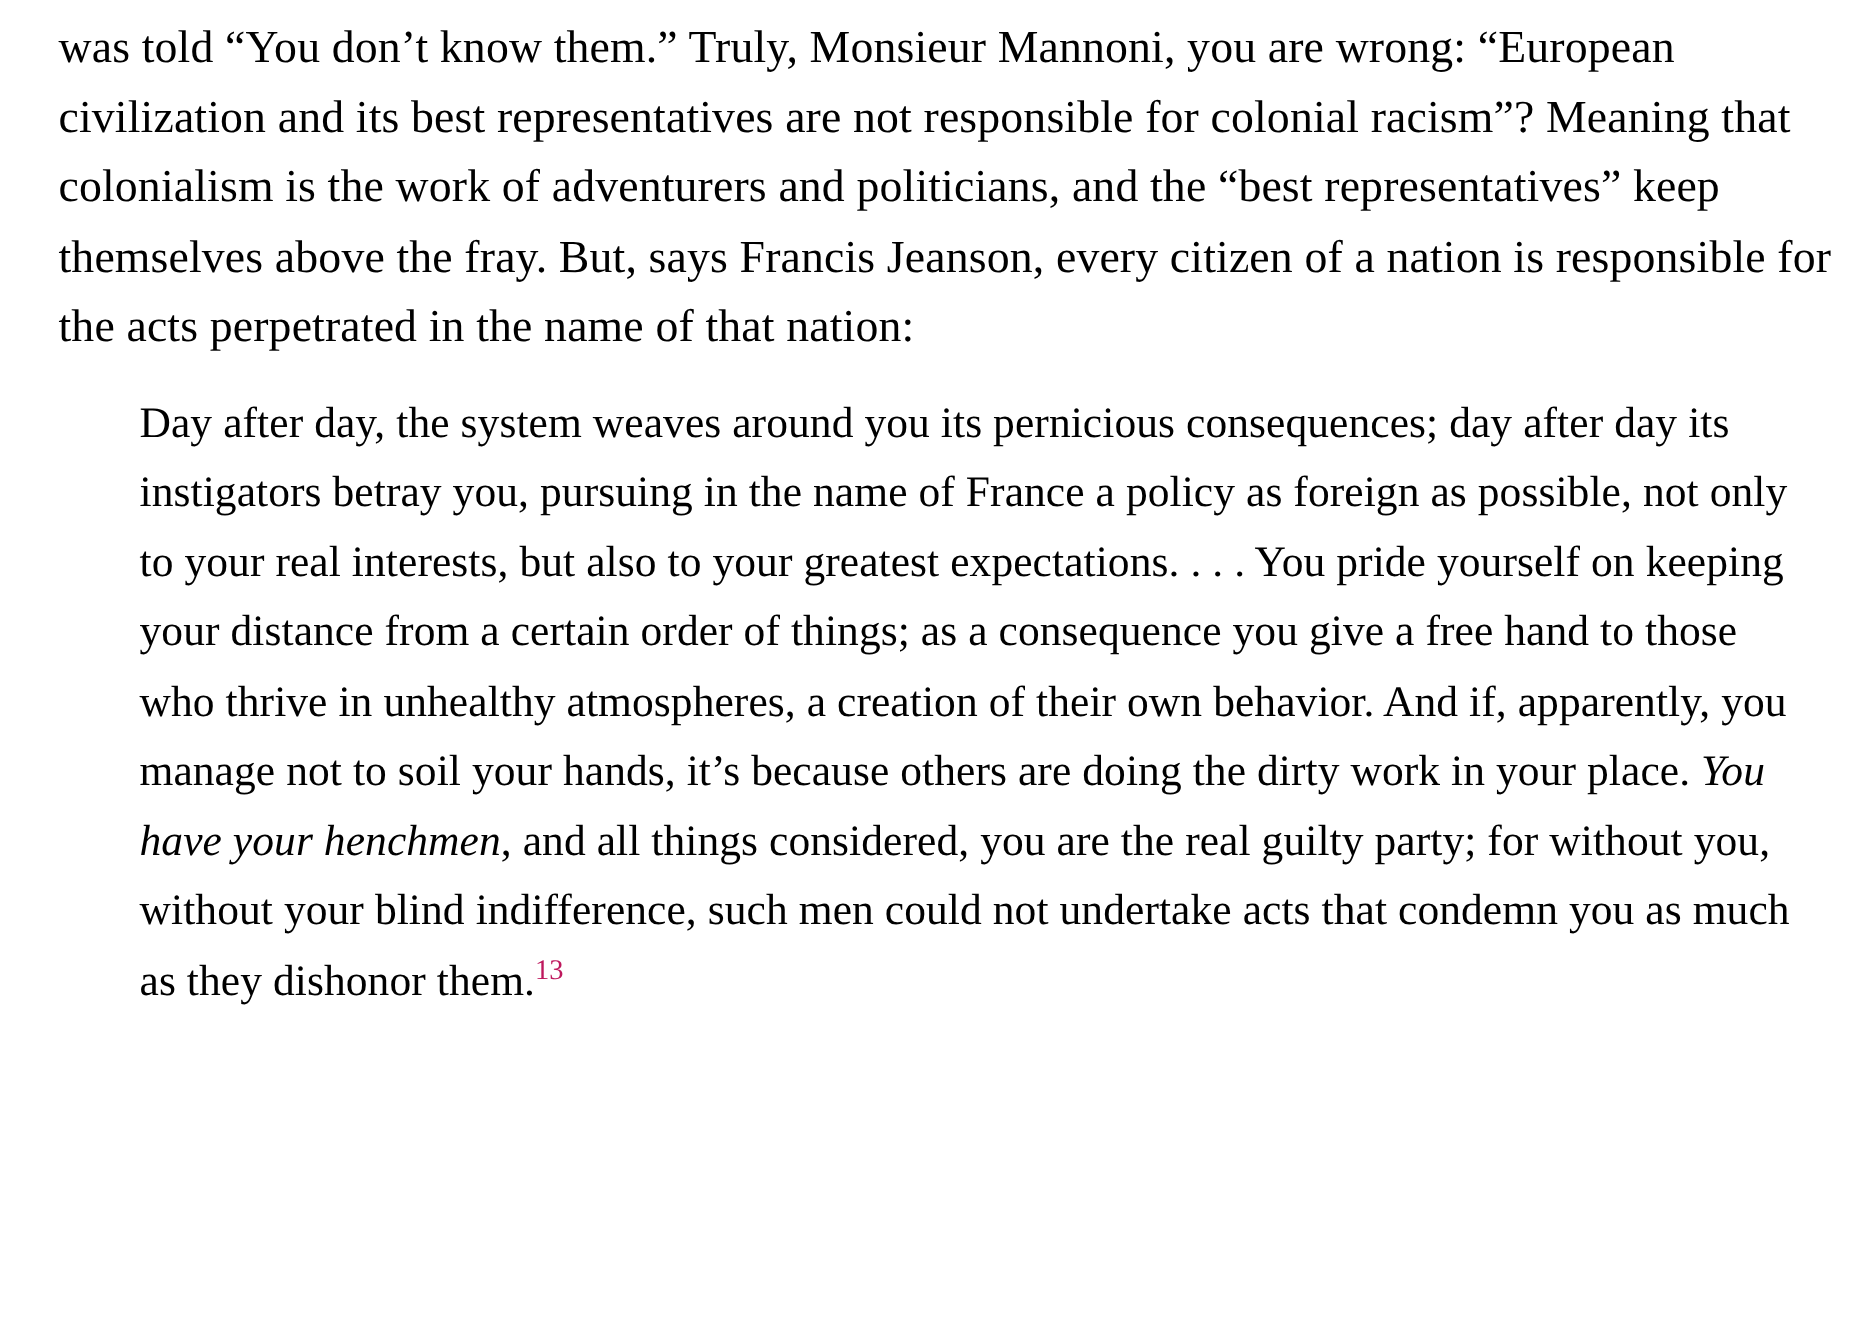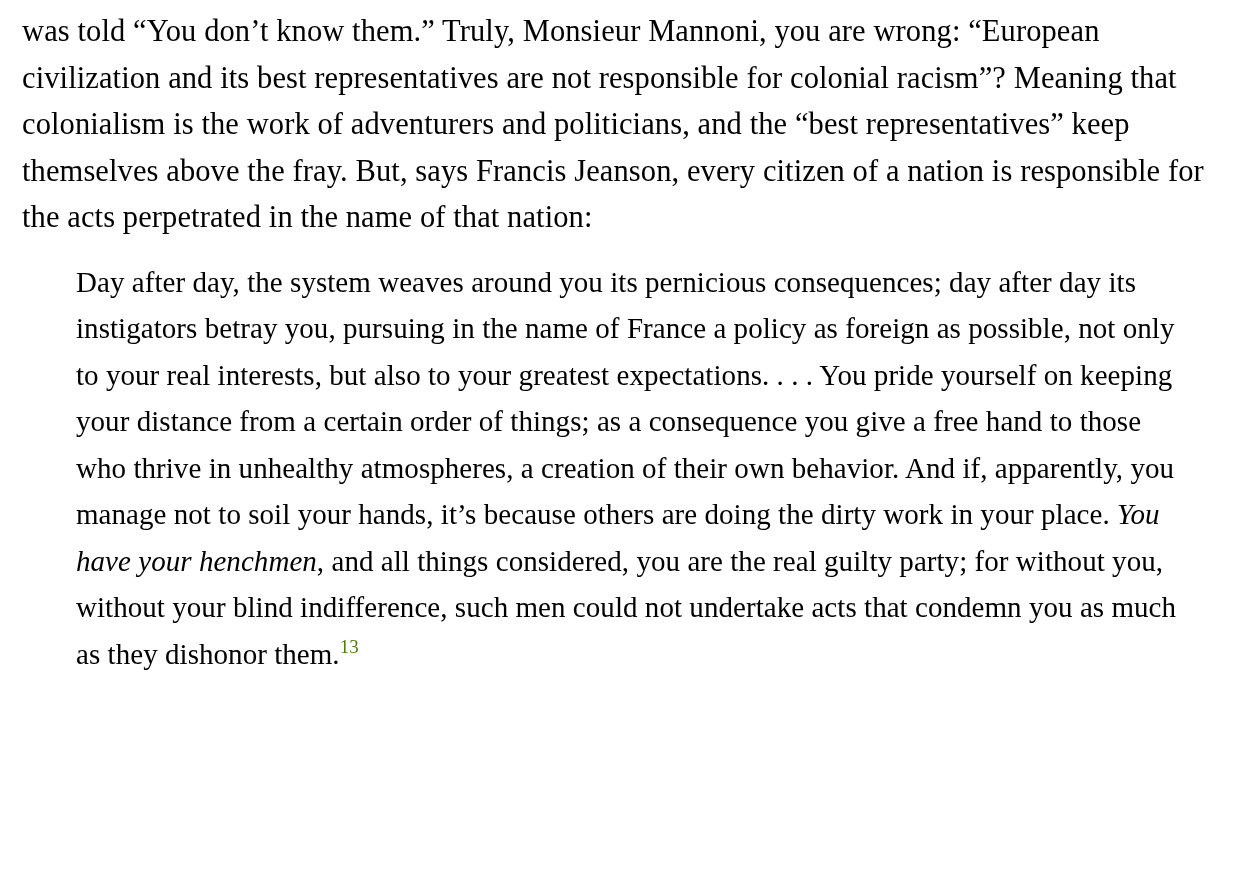--- a/index.html
+++ b/index.html
@@ -12,21 +12,21 @@
     height: 878px;
     font-family: "Liberation Serif", "DejaVu Serif", serif;
     color: #000000;
     overflow: hidden;
   }
   .page {
     position: relative;
     width: 1250px;
     height: 878px;
     box-sizing: border-box;
-    padding: 8px 22px 0 22px;
+    padding: 8px 22px 0 39px;
   }
   .body-para {
     font-size: 30.5px;
     line-height: 46.5px;
     text-align: left;
     margin: 0;
     letter-spacing: 0.1px;
   }
   .blockquote {
     margin: 18px 0 0 0;
@@ -37,21 +37,21 @@
     text-align: left;
     letter-spacing: 0.05px;
   }
   .blockquote em {
     font-style: italic;
   }
   .footnote-ref {
     font-size: 19px;
     vertical-align: super;
     line-height: 0;
-    color: #4d7c0f;
+    color: #be185d;
   }
 </style>
 </head>
 <body>
 
 <div class="page">
 
   <p class="body-para">was told “You don’t know them.” Truly, Monsieur Mannoni, you are wrong: “European civilization and its best representatives are not responsible for colonial racism”? Meaning that colonialism is the work of adventurers and politicians, and the “best representatives” keep themselves above the fray. But, says Francis Jeanson, every citizen of a nation is responsible for the acts perpetrated in the name of that nation:</p>
 
   <blockquote class="blockquote">

